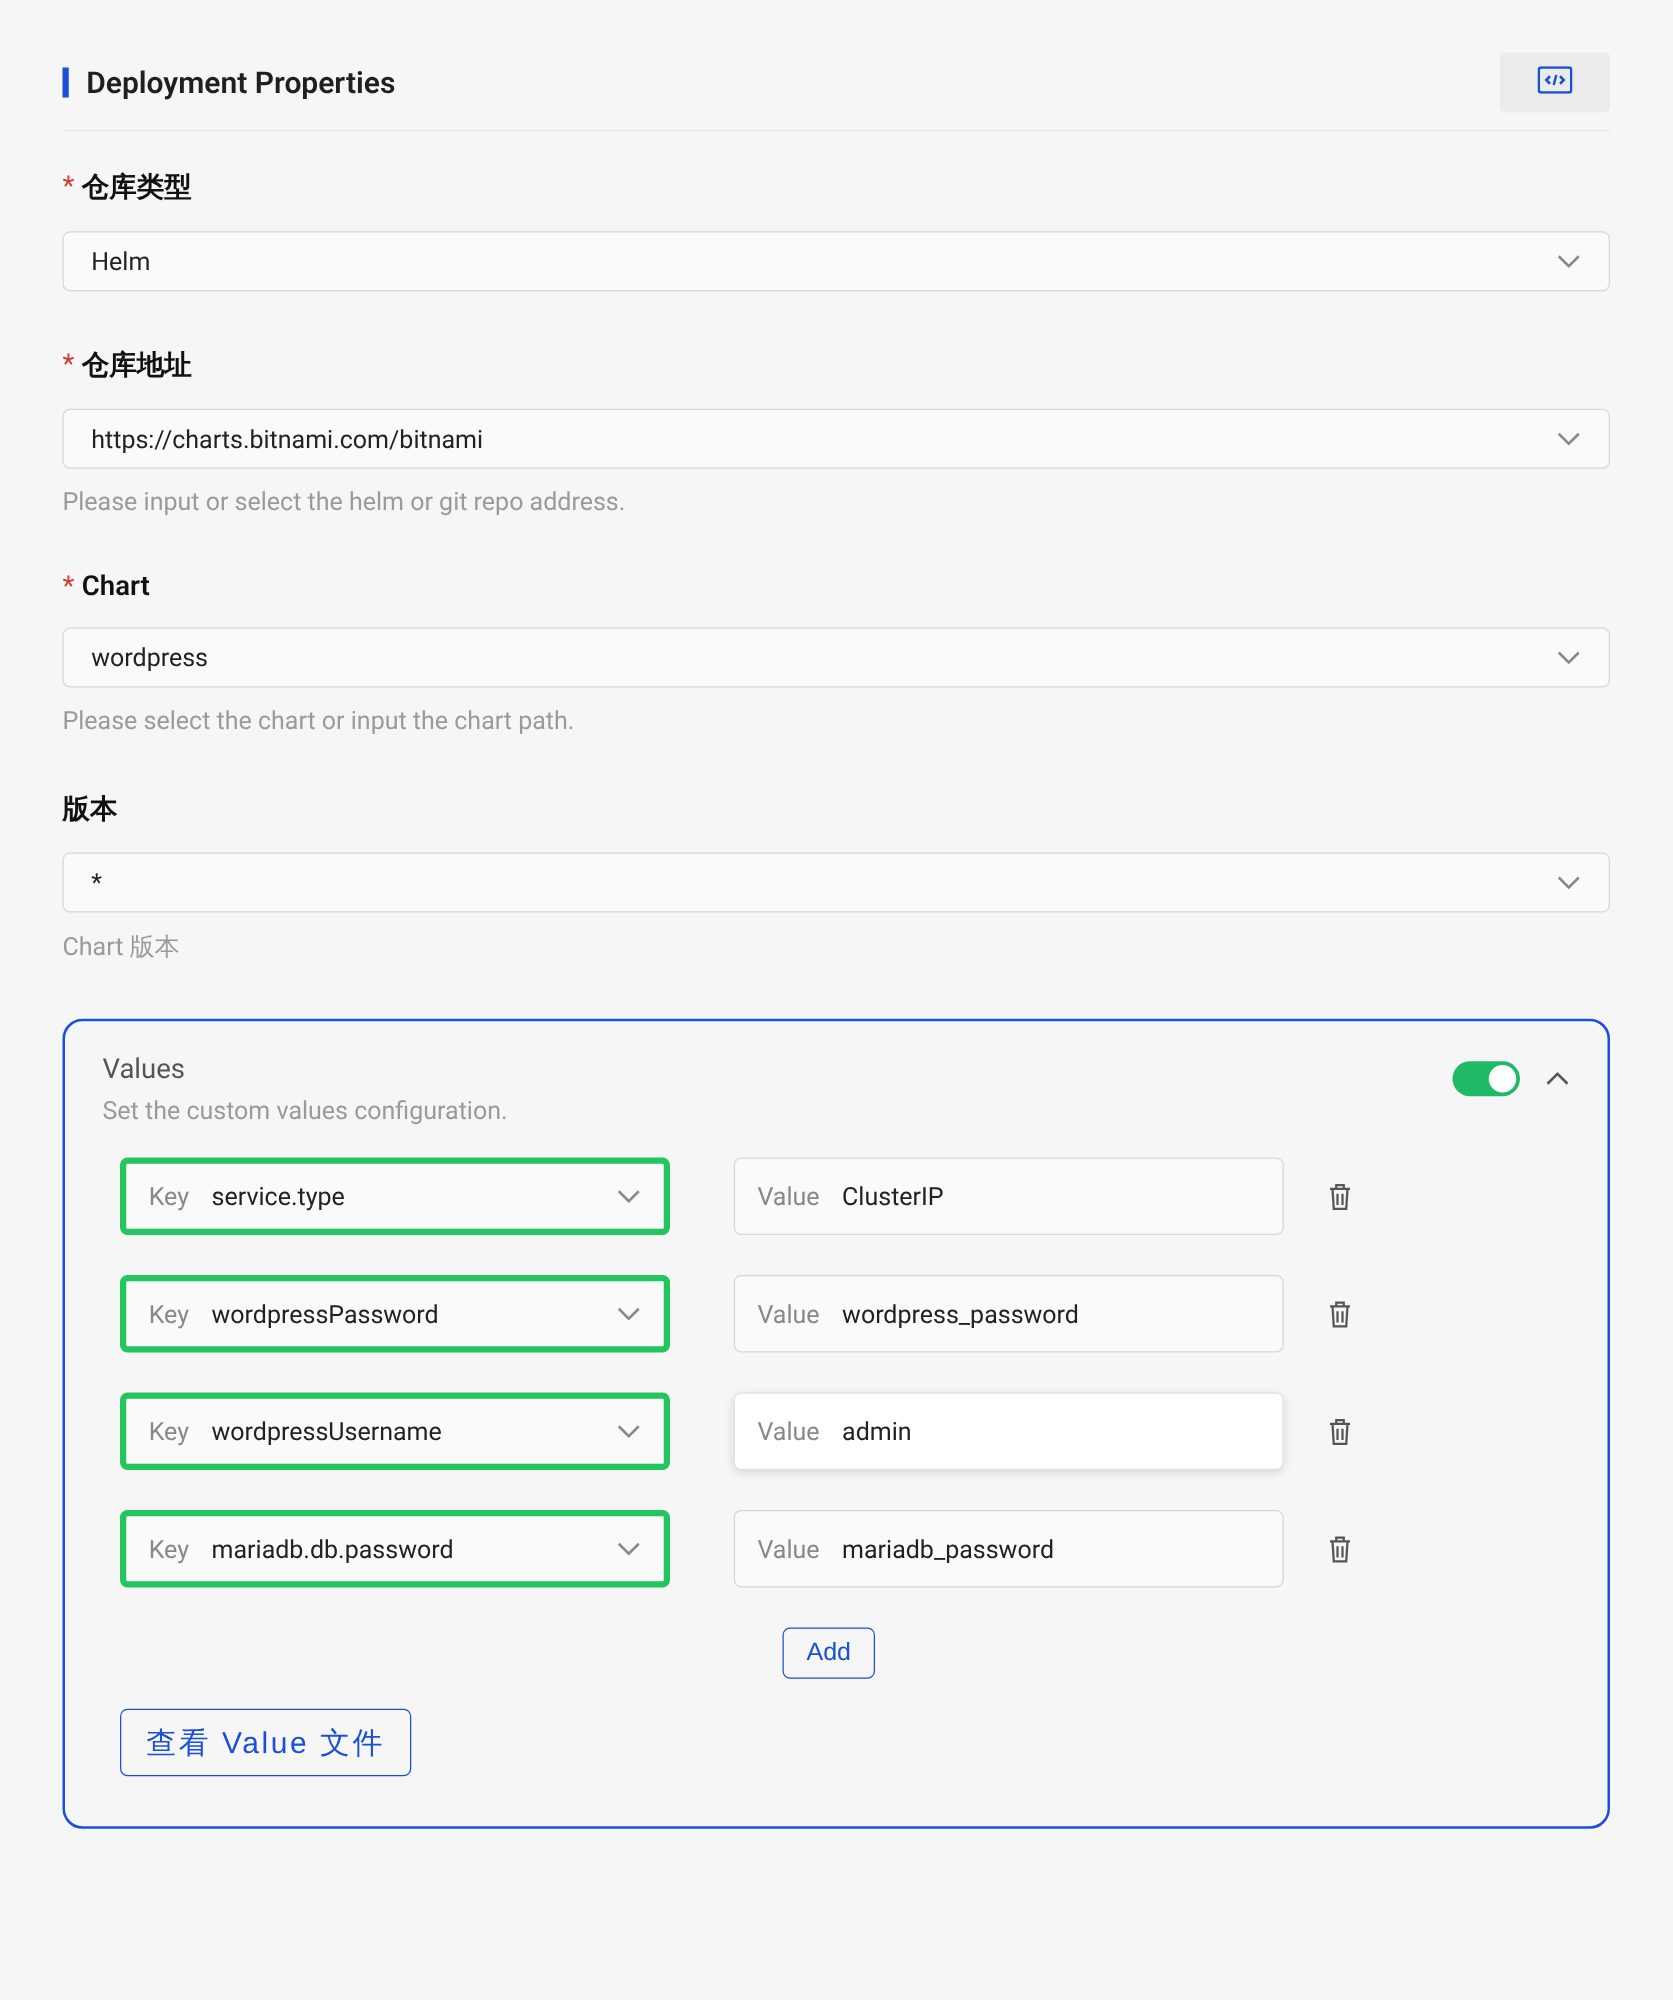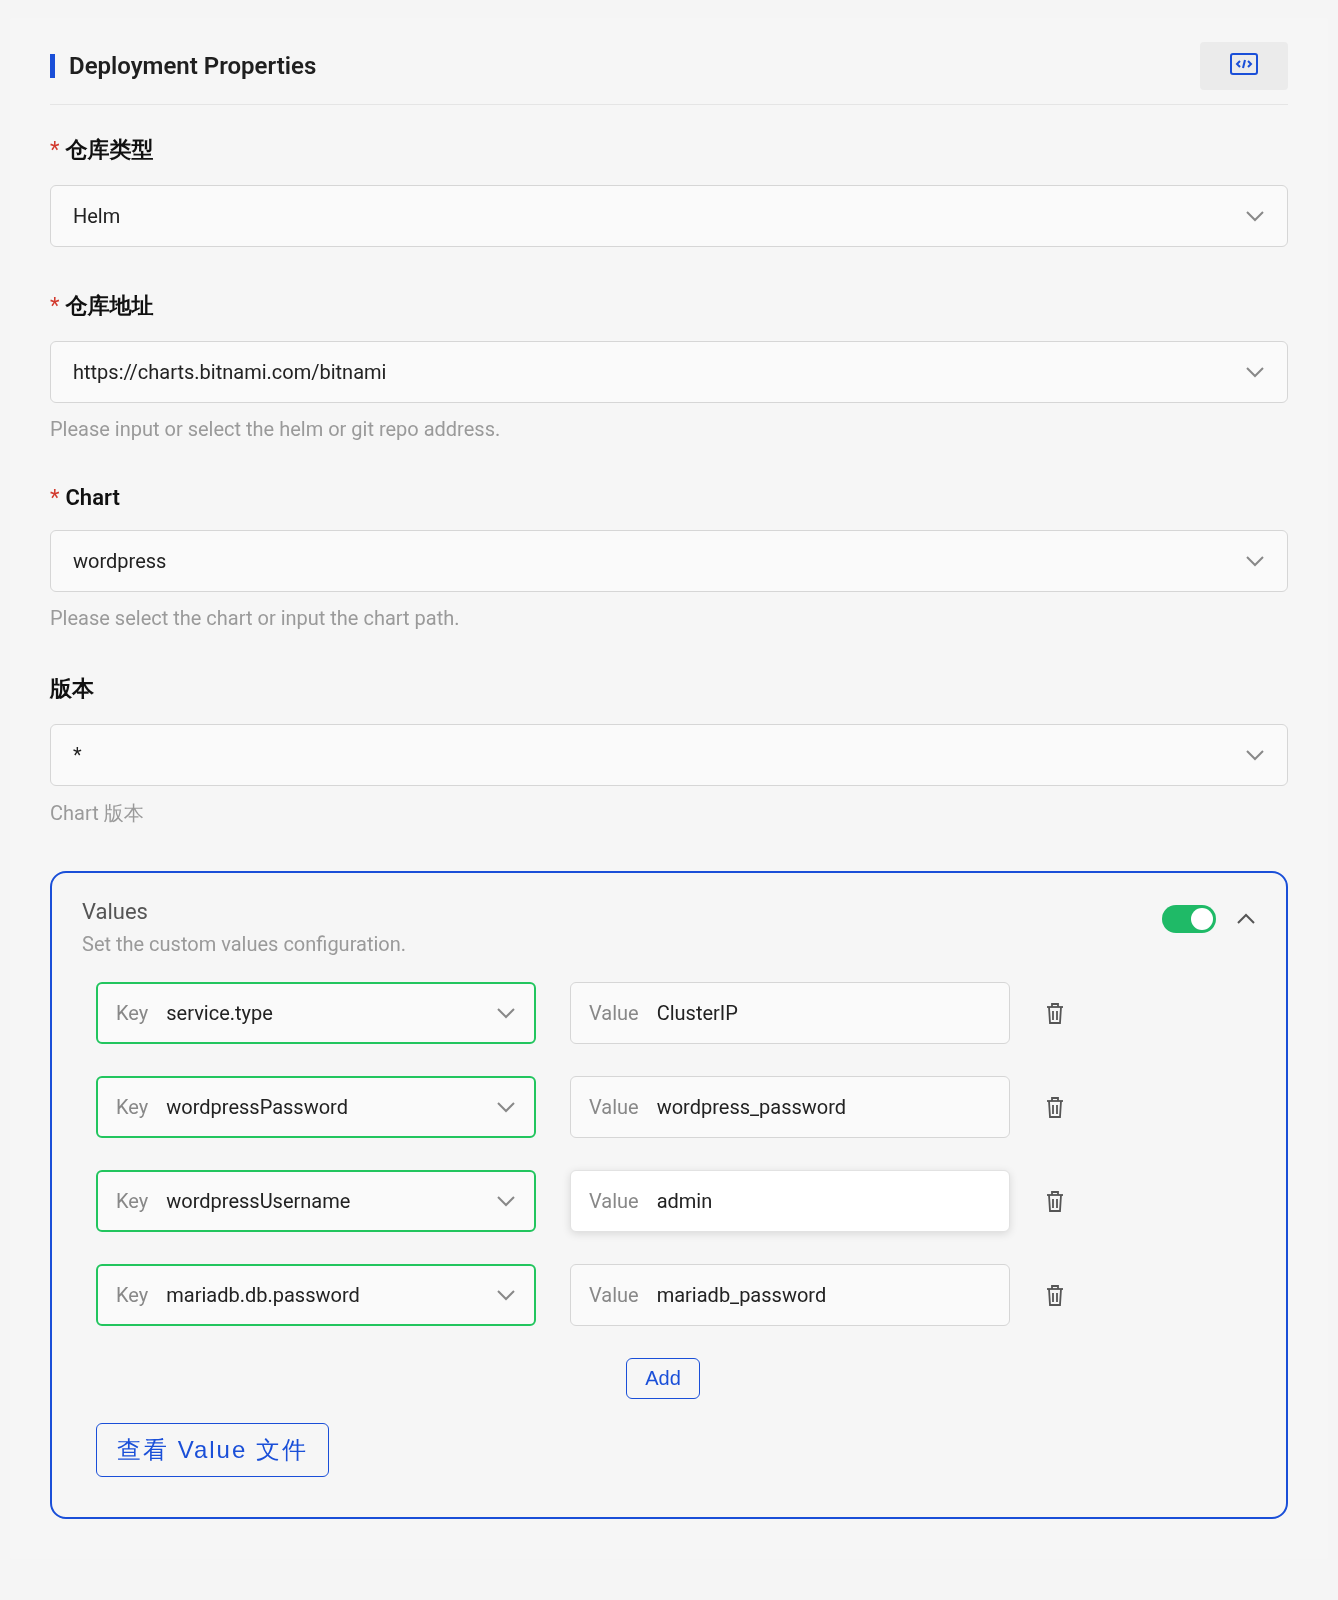--- a/index.html
+++ b/index.html
@@ -40,21 +40,21 @@
     border-radius: 4px;
   }
   .code-toggle svg { width: 28px; height: 22px; }
   .form { padding-top: 30px; }
   .form-group { margin-bottom: 44px; }
   .label-row { display: flex; align-items: center; gap: 6px; margin-bottom: 20px; }
   .req { color: #d23a2e; font-size: 22px; line-height: 1; }
   .label { font-size: 22px; font-weight: 600; color: #111; }
   .select {
     width: 100%;
-    height: 62px;
+    height: 48px;
     background: #fafafa;
     border: 1px solid #d6d6d6;
     border-radius: 6px;
     display: flex;
     align-items: center;
     justify-content: space-between;
     padding: 0 22px;
     font-size: 20px;
     color: #222;
     cursor: pointer;
@@ -87,30 +87,30 @@
     content:""; position:absolute; right:3px; top:3px; width:22px; height:22px;
     background:#fff; border-radius:50%;
   }
   .collapse-chev svg{ width:20px; height:14px; display:block;}
   .collapse-chev path{ stroke:#555; stroke-width:2; fill:none;}
   .kv-list { padding-left: 14px; }
   .kv-row {
     display: flex; align-items: center; gap: 34px; margin-bottom: 32px;
   }
   .kv-key {
-    width: 440px; height: 62px; background:#fafafa; border:2px solid #22c55e;
+    width: 440px; height: 62px; background:#fafafa; border:5px solid #22c55e;
     border-radius:6px; display:flex; align-items:center; padding:0 18px;
     font-size:20px; gap: 18px;
   }
   .kv-key .kprefix { color:#888; }
   .kv-key .kval { flex:1; color:#222; }
   .kv-value {
     width: 440px; height: 62px; background:#fafafa; border:1px solid #d6d6d6;
     border-radius:6px; display:flex; align-items:center; padding:0 18px;
-    font-size:20px; gap: 18px;
+    font-size:20px; gap: 18px; margin-left: 17px;
   }
   .kv-value.focused {
     background:#fff; box-shadow: 0 2px 8px rgba(0,0,0,0.12); border-color:#e2e2e2;
   }
   .kv-value .vprefix { color:#888; }
   .kv-value .vval { flex:1; color:#222; }
   .trash { color:#555; display:flex; }
   .trash svg{ width:22px; height:24px; }
   .values-footer {
     display:flex; justify-content: space-between; align-items:flex-end;

